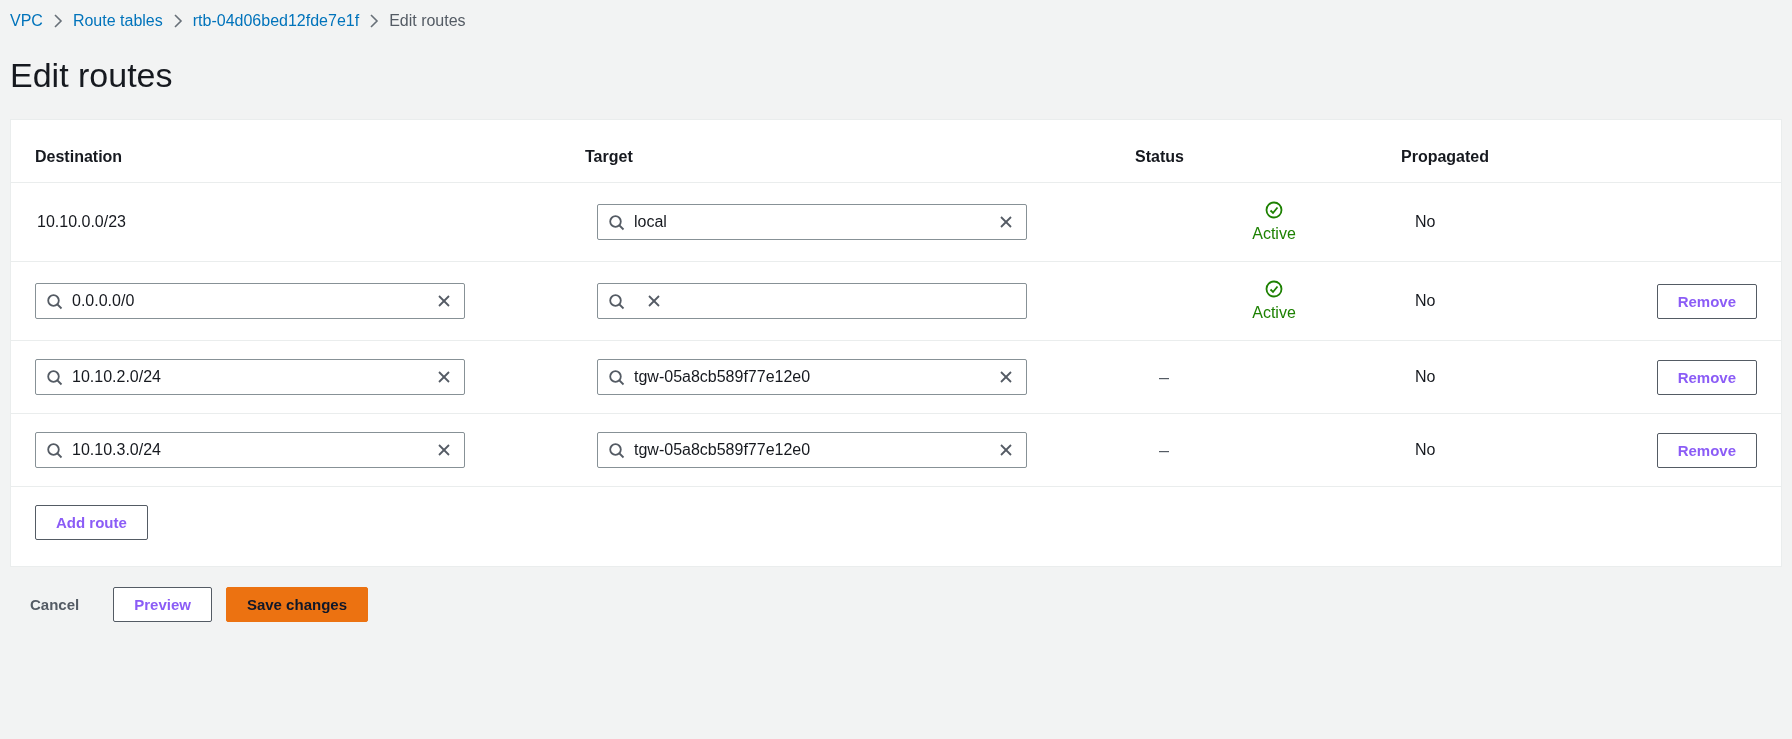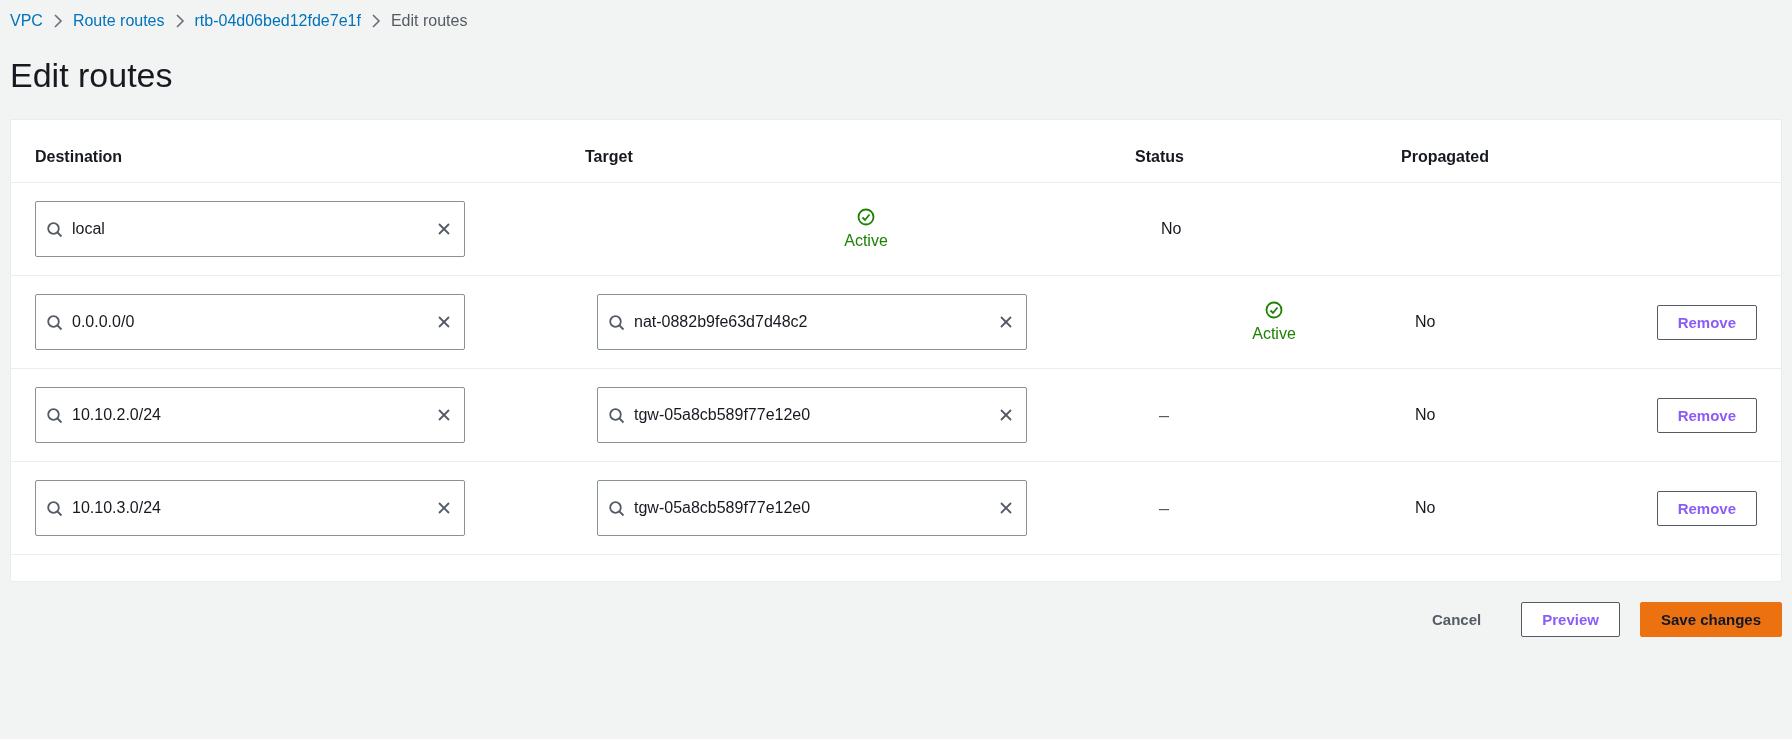--- a/index.html
+++ b/index.html
@@ -62,21 +62,21 @@
     .plain-text {
       font-size: 16px;
       padding-left: 2px;
     }
 
     .search-input {
       display: flex;
       align-items: center;
       border: 1px solid #879196;
       border-radius: 2px;
-      height: 56px;
+      height: 36px;
       background: #fff;
       width: 100%;
       max-width: 430px;
     }
     .search-input .icon-slot {
       width: 36px;
       display: flex;
       align-items: center;
       justify-content: center;
       color: #545b64;
@@ -133,39 +133,38 @@
       font-weight: 700;
       font-size: 15px;
       cursor: pointer;
       padding: 8px 20px;
     }
 
     .add-route-wrap { padding: 18px 24px 0 24px; }
 
     .footer-actions {
       display: flex;
-      justify-content: flex-end;
-      gap: 20px;
+      gap: 14px;
       padding: 20px 10px 4px 10px;
       align-items: center;
     }
 
     svg { display: block; }
   </style>
 </head>
 <body>
 
 <nav class="breadcrumb">
   <a href="#">VPC</a>
   <span class="sep">
     <svg width="10" height="14" viewBox="0 0 8 14">
         <path d="M1 1 L7 7 L1 13" fill="none" stroke="#687078" stroke-width="1.6"></path>
       </svg>
   </span>
-  <a href="#">Route routes</a>
+  <a href="#">Route tables</a>
   <span class="sep">
     <svg width="10" height="14" viewBox="0 0 8 14">
         <path d="M1 1 L7 7 L1 13" fill="none" stroke="#687078" stroke-width="1.6"></path>
       </svg>
   </span>
   <a href="#">rtb-04d06bed12fde7e1f</a>
   <span class="sep">
     <svg width="10" height="14" viewBox="0 0 8 14">
         <path d="M1 1 L7 7 L1 13" fill="none" stroke="#687078" stroke-width="1.6"></path>
       </svg>
@@ -180,20 +179,23 @@
     <div class="head-row">
       <div class="th">Destination</div>
       <div class="th">Target</div>
       <div class="th">Status</div>
       <div class="th">Propagated</div>
       <div></div>
     </div>
     <div id="routes-body">
         <div class="route-row">
           <div>
+            <div class="plain-text">10.10.0.0/23</div>
+          </div>
+          <div>
             <div class="search-input">
               <span class="icon-slot">
                 <svg width="17" height="17" viewBox="0 0 17 17">
                   <use href="#ico-search"></use>
                 </svg>
               </span>
               <input type="text" value="local" style="">
               <span class="clear-slot">
                 <svg width="16" height="16" viewBox="0 0 16 16">
                   <use href="#ico-close"></use>
@@ -230,21 +232,20 @@
               </span>
             </div>
           </div>
           <div>
             <div class="search-input">
               <span class="icon-slot">
                 <svg width="17" height="17" viewBox="0 0 17 17">
                   <use href="#ico-search"></use>
                 </svg>
               </span>
-              <input type="text" value="nat-0882b9fe63d7d48c2" style="">
               <span class="clear-slot">
                 <svg width="16" height="16" viewBox="0 0 16 16">
                   <use href="#ico-close"></use>
                 </svg>
               </span>
             </div>
           </div>
           <div>
             <div class="status-active">
               <span>
@@ -328,20 +329,23 @@
           </div>
           <div>
             <div class="status-none">–</div>
           </div>
           <div class="plain-text">No</div>
           <div style="text-align: right;"><button class="btn">Remove</button></div>
         </div>
       </div>
   </div>
 
+  <div class="add-route-wrap">
+    <button class="btn">Add route</button>
+  </div>
 </div>
 
 <div class="footer-actions">
   <button class="btn-link">Cancel</button>
   <button class="btn">Preview</button>
   <button class="btn btn-primary">Save changes</button>
 </div>
 
 <svg width="0" height="0" style="position:absolute">
   <defs>

